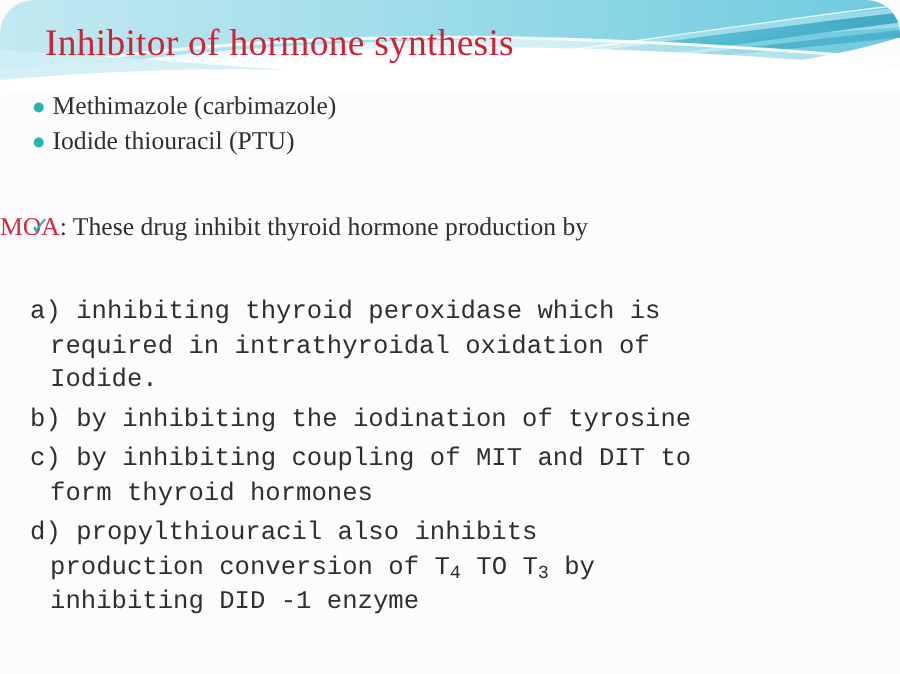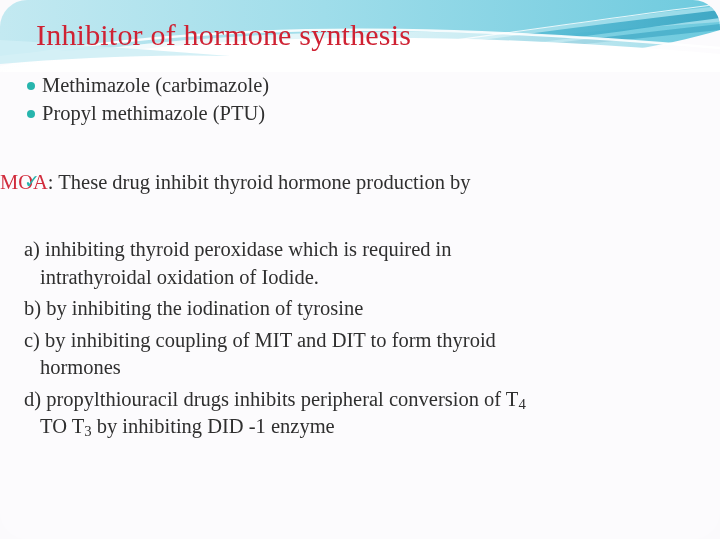--- a/index.html
+++ b/index.html
@@ -108,20 +108,21 @@
     padding-right:24px;
     font-size:20.5px;
     line-height:27.5px;
     color:#2f2f2f;
     margin-bottom:4px;
   }
   .item .hang{
     display:block;
     text-indent:-16px;
     padding-left:16px;
+    font-family:Liberation Mono, monospace;
   }
   sub{
     font-size:0.72em;
     vertical-align:-0.22em;
     line-height:0;
   }
 </style>
 </head>
 <body>
 
@@ -166,21 +167,21 @@
 
   <div class="body">
 
     <ul class="bullet-list">
       <li class="bullet-row">
         <span class="dot"></span>
         <span>Methimazole (carbimazole)</span>
       </li>
       <li class="bullet-row">
         <span class="dot"></span>
-        <span>Propyl methimazole (PTU)</span>
+        <span>Iodide thiouracil (PTU)</span>
       </li>
     </ul>
 
     <div class="gap-a"></div>
 
     <div class="check-row">
       <span class="check">✓</span>
     </div>
 
     <div class="moa-row">
@@ -206,18 +207,18 @@
     <div class="item">
       <span class="hang">
         <span>c)</span>
         <span>by inhibiting coupling of MIT and DIT to form thyroid hormones</span>
       </span>
     </div>
 
     <div class="item">
       <span class="hang">
         <span>d)</span>
-        <span>propylthiouracil drugs inhibits peripheral conversion of T</span><sub>4</sub><span> TO T</span><sub>3</sub><span> by inhibiting DID -1 enzyme</span>
+        <span>propylthiouracil also inhibits production conversion of T</span><sub>4</sub><span> TO T</span><sub>3</sub><span> by inhibiting DID -1 enzyme</span>
       </span>
     </div>
 
   </div>
 </div>
 
 </body></html>

